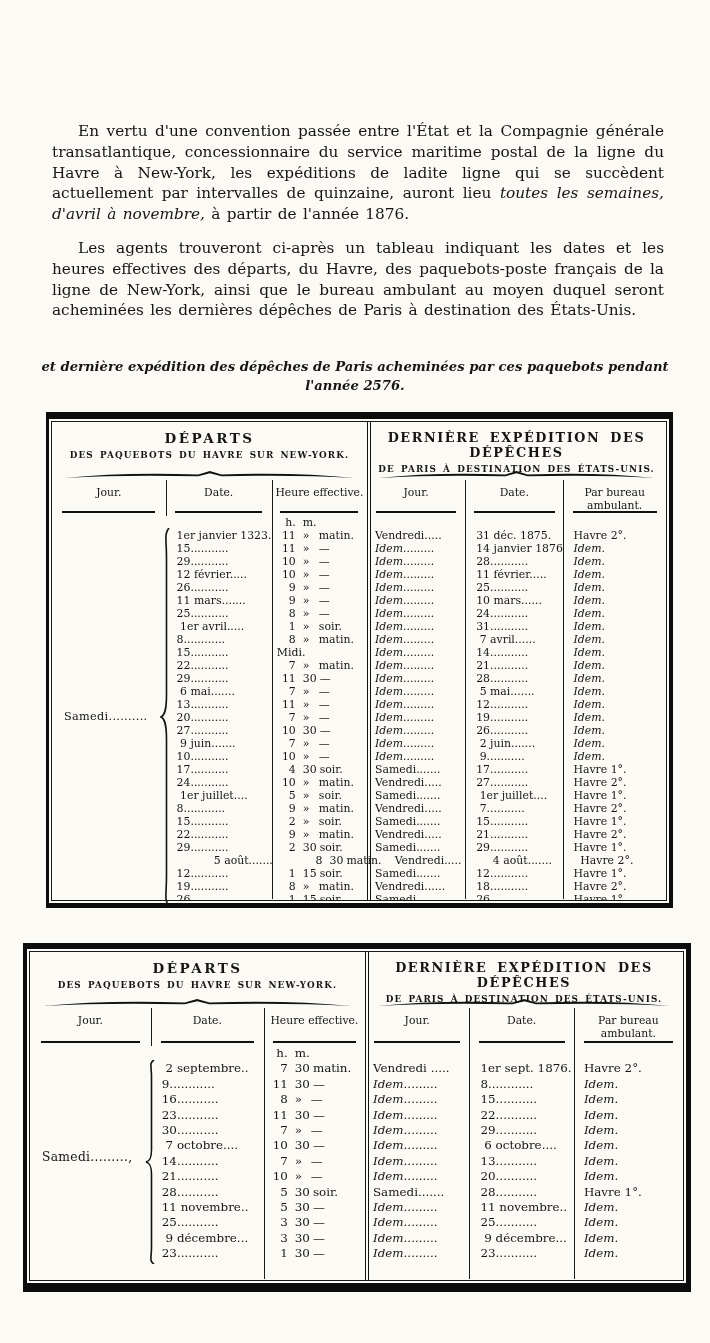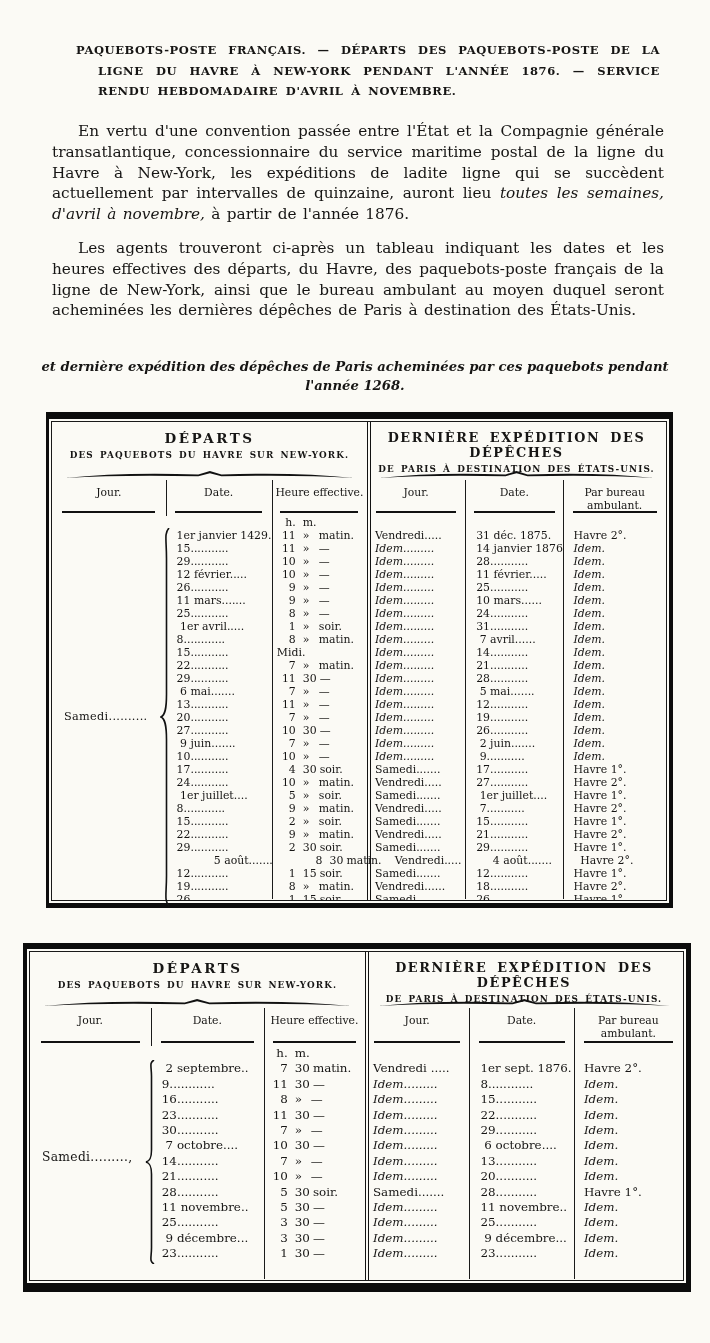--- a/index.html
+++ b/index.html
@@ -60,28 +60,27 @@
   .t2 .daylabel{top:198px;font-size:12.3px;}
   .vbrace{position:absolute;}
   .t1 .vbrace{left:calc(18.5% - 6px);top:106px;width:10px;height:378px;}
   .t2 .vbrace{left:calc(18.5% - 6px);top:108px;width:10px;height:204px;}
 </style>
 </head>
 <body>
 
 <div class="page">
 
-  <div class="title">PAQUEBOTS-POSTE FRANÇAIS. — DÉPARTS DES PAQUEBOTS-POSTE DE LA LIGNE DU HAVRE À NEW-YORK PENDANT L'ANNÉE 1876. — SERVICE RENDU HEBDOMADAIRE D'AVRIL À NOVEMBRE.</div>
 
   <p class="para p1"><span>En vertu d'une convention passée entre l'État et la Compagnie générale transatlantique, concessionnaire du service maritime postal de la ligne du Havre à New-York, les expéditions de ladite ligne qui se succèdent actuellement par intervalles de quinzaine, auront lieu </span><i>toutes les semaines, d'avril à novembre,</i><span> à partir de l'année 1876.</span></p>
 
   <p class="para p2">Les agents trouveront ci-après un tableau indiquant les dates et les heures effectives des départs, du Havre, des paquebots-poste français de la ligne de New-York, ainsi que le bureau ambulant au moyen duquel seront acheminées les dernières dépêches de Paris à destination des États-Unis.</p>
 
   <div class="caption">
-    <div>et dernière expédition des dépêches de Paris acheminées par ces paquebots pendant l'année 1268.</div>
+    <div>et dernière expédition des dépêches de Paris acheminées par ces paquebots pendant l'année 2576.</div>
   </div>
 
   <div class="tablewrap t1">
     <div class="tinner">
       <div class="groupband">
         <div class="group gleft">
           <div class="gtitle">DÉPARTS</div>
           <div class="gsub">DES PAQUEBOTS DU HAVRE SUR NEW-YORK.</div>
           <svg class="hbrace" viewBox="0 0 200 10" preserveAspectRatio="none">
               <path d="M0,9 Q40,2 92,5 L100,1 L108,5 Q160,2 200,9 Q160,5 108,7 L100,3.5 L92,7 Q40,5 0,9 Z" fill="#111"></path>
@@ -104,21 +103,21 @@
           <div class="chcell" style="width: 16.7%;">Par bureau ambulant.</div>
         </div>
       <div class="tbody">
           <div class="trow">
             <div class="bc" style="width: 18.5%;"></div>
             <div class="bc" style="width: 17.3%;"></div>
             <div class="bc heurec" style="width: 15.5%;"><span class="hh">h.</span><span class="hm">m.</span><span class="hp"> </span></div>
           </div>
           <div class="trow">
             <div class="bc" style="width: 18.5%;"></div>
-            <div class="bc datec" style="width: 17.3%;">1er janvier 1429.</div>
+            <div class="bc datec" style="width: 17.3%;">1er janvier 1323.</div>
             <div class="bc heurec" style="width: 15.5%;"><span class="hh">11</span><span class="hm">»</span><span class="hp">matin.</span></div>
             <div class="bc jourc" style="width: 16%;">Vendredi.....</div>
             <div class="bc datec" style="width: 16%;">31 déc. 1875.</div>
             <div class="bc burc" style="width: 16.7%;">Havre 2°.</div>
           </div>
           <div class="trow">
             <div class="bc" style="width: 18.5%;"></div>
             <div class="bc datec" style="width: 17.3%;">15...........</div>
             <div class="bc heurec" style="width: 15.5%;"><span class="hh">11</span><span class="hm">»</span><span class="hp">—</span></div>
             <div class="bc jourc it" style="width: 16%;">Idem.........</div>

